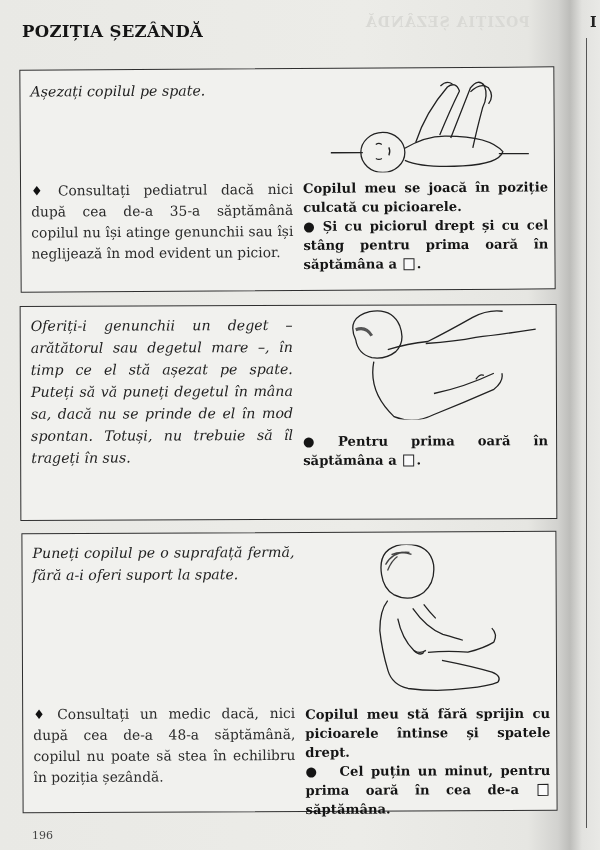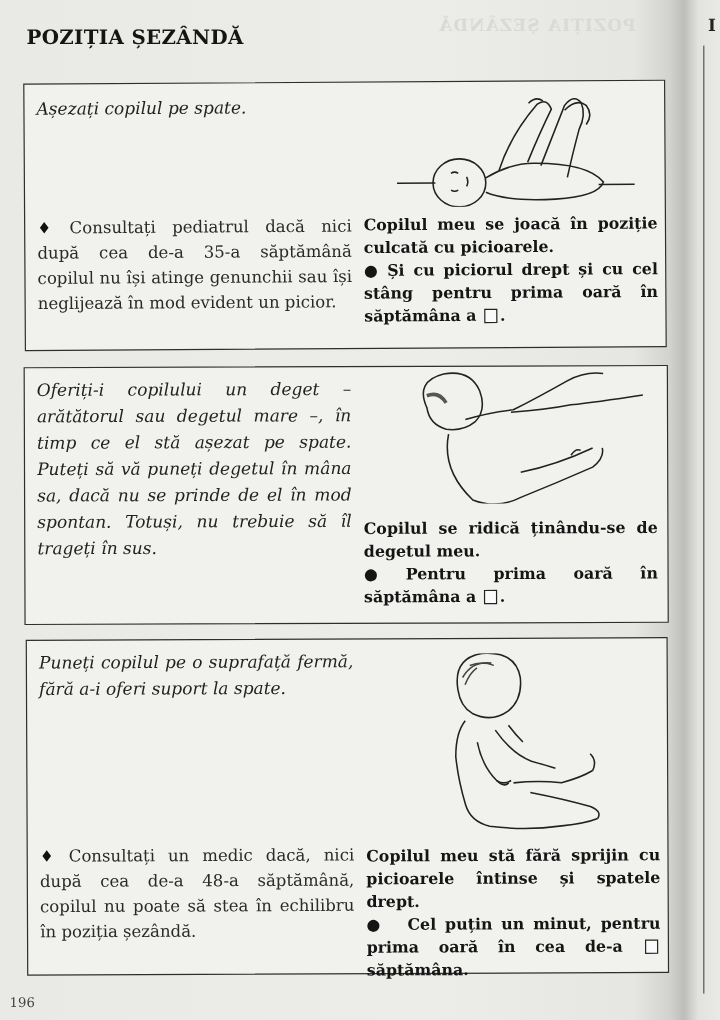--- a/index.html
+++ b/index.html
@@ -41,21 +41,21 @@
     line-height: 19px; color: #151515; text-align: justify;
   }
   .milestone p { margin: 0; }
   .bullet { margin-right: 5px; }
   .checkbox {
     display: inline-block; width: 11px; height: 12px; border: 1.3px solid #222;
     vertical-align: -2px; margin: 0 2px; background: #fafafa; box-sizing: border-box;
   }
   .illus { position: absolute; }
   .page-number {
-    position: absolute; left: 8px; top: 829px; font-family: "DejaVu Serif", serif;
+    position: absolute; left: 32px; top: 829px; font-family: "DejaVu Serif", serif;
     font-size: 11px; color: #444;
   }
   .right-edge-box {
     position: absolute; left: 586px; top: 38px; width: 20px; height: 790px;
     border-left: 1.5px solid #555;
   }
   .right-edge-title {
     position: absolute; left: 590px; top: 14px; font-weight: bold; font-size: 14px; color: #222;
   }
 </style>
@@ -89,35 +89,34 @@
   <div class="milestone" style="top:110px;">
     <p>Copilul meu se joacă în poziție culcată cu picioarele.</p>
     <p>
       <span class="bullet">●</span><span>Și cu piciorul drept și cu cel stâng pentru prima oară în săptămâna a</span>
       <span class="checkbox"></span><span>.</span>
     </p>
   </div>
 </div>
 
 <div class="box" id="box2">
-  <div class="instr" style="top:8px;">Oferiți-i copilului un deget – arătătorul sau degetul mare –, în timp ce el stă așezat pe spate. Puteți să vă puneți degetul în mâna sa, dacă nu se prinde de el în mod spontan. Totuși, nu trebuie să îl trageți în sus.</div>
+  <div class="instr" style="top:8px;">Oferiți-i genunchii un deget – arătătorul sau degetul mare –, în timp ce el stă așezat pe spate. Puteți să vă puneți degetul în mâna sa, dacă nu se prinde de el în mod spontan. Totuși, nu trebuie să îl trageți în sus.</div>
   <svg class="illus" style="left:305px; top:4px;" width="215" height="110" viewBox="0 0 215 110">
     <g fill="none" stroke="#222" stroke-width="1.3">
       <line x1="0" y1="115" x2="180" y2="115"></line>
       <path d="M30 30 q-10 -22 14 -28 q22 -4 30 14 q6 16 -4 26 q-10 8 -24 6 q-14 -4 -16 -18"></path>
       <path d="M30 20 q10 -4 16 6" stroke-width="3" stroke="#555"></path>
       <path d="M48 52 q-6 30 20 55 q20 8 40 -2 q30 -12 60 -25 q10 -8 8 -16"></path>
       <path d="M168 64 q-30 14 -60 20"></path>
       <path d="M62 40 q20 -6 40 -8 q20 -10 45 -24 q15 -8 30 -6"></path>
       <path d="M100 34 q30 -2 50 -6 q20 -2 60 -8"></path>
       <path d="M150 70 q4 -6 8 -4"></path>
     </g>
   </svg>
   <div class="milestone" style="top:126px;">
-    <p>Copilul se ridică ținându-se de degetul meu.</p>
     <p>
       <span class="bullet">●</span><span>Pentru prima oară în săptămâna a</span>
       <span class="checkbox"></span><span>.</span>
     </p>
   </div>
 </div>
 
 <div class="box" id="box3">
   <div class="instr" style="top:8px;">Puneți copilul pe o suprafață fermă, fără a-i oferi suport la spate.</div>
   <div class="warn" style="top:170px;">

